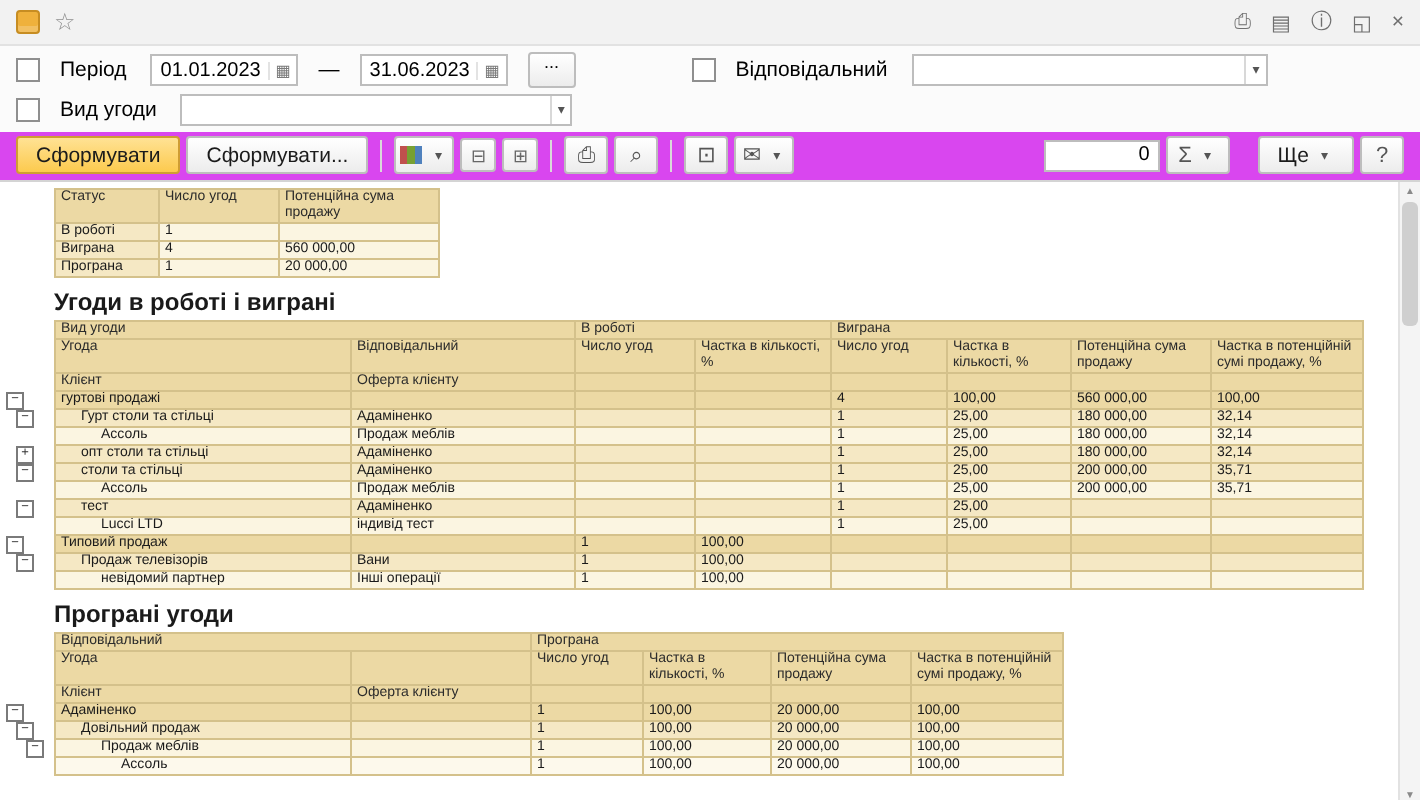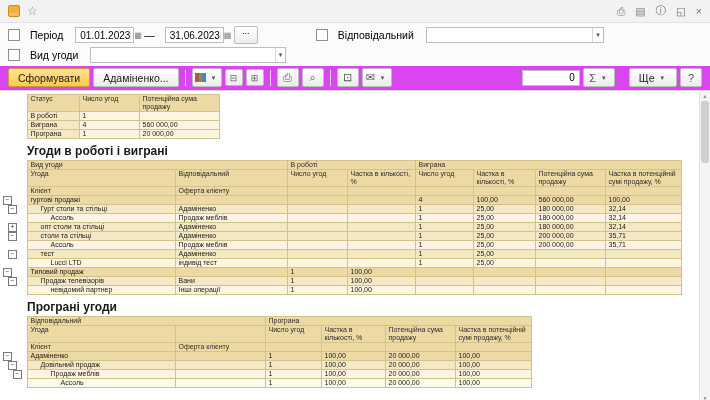--- a/index.html
+++ b/index.html
@@ -15,21 +15,21 @@
   .tb-title{font-size:11.5px;color:#1b1b1b;}
   .tb-right{margin-left:auto;display:flex;gap:10px;color:#6f6f6f;font-size:10.5px;align-items:center;}
 
   
   .filters{padding:2px 8px 1px;background:#fbfbfb;}
   .filter-row{display:flex;align-items:center;height:20px;gap:10px;font-size:10.5px;}
   .checkbox{width:10px;height:10px;border:1px solid #8f8f8f;background:#fff;display:inline-block;flex:none;}
   .chk-label{margin-right:2px;}
   .field{display:inline-flex;align-items:center;border:1px solid #bdbdbd;background:#fff;height:16px;
          font-size:10px;padding-left:4px;box-sizing:border-box;}
-  .date{width:59px;justify-content:space-between;}
+  .date{width:74px;justify-content:space-between;}
   .cal{color:#7a7a7a;font-size:8px;padding:0 3px;border-left:1px solid #e3e3e3;}
   .combo{justify-content:space-between;}
   .dd{color:#555;font-size:7px;padding:0 3px;border-left:1px solid #d8d8d8;align-self:stretch;
       display:flex;align-items:center;}
   .btn-ellipsis{height:16px;width:22px;border:1px solid #bdbdbd;background:linear-gradient(#fff,#ececec);
                 font-size:9px;line-height:9px;text-align:center;border-radius:2px;}
   .resp-gap{margin-left:48px;}
 
   
   .toolbar{display:flex;align-items:center;gap:3px;padding:2px 8px 3px;background:#d946ef;
@@ -119,21 +119,21 @@
     <span class="chk-label">Вид угоди</span>
     <span class="field combo" style="width:196px;">
       <span></span>
       <span class="dd">▾</span>
     </span>
   </div>
 </div>
 
 <div class="toolbar">
   <button class="tbtn generate">Сформувати</button>
-  <button class="tbtn">Адаміненко...</button>
+  <button class="tbtn">Сформувати...</button>
   <span class="sep"></span>
   <button class="tbtn icon-btn" style="width:30px;">
     <span class="variant-ico"></span>
     <span class="dd" style="border:none;">▾</span>
   </button>
   <button class="tbtn mini">⊟</button>
   <button class="tbtn mini">⊞</button>
   <span class="sep"></span>
   <button class="tbtn icon-btn">⎙</button>
   <button class="tbtn icon-btn">⌕</button>

